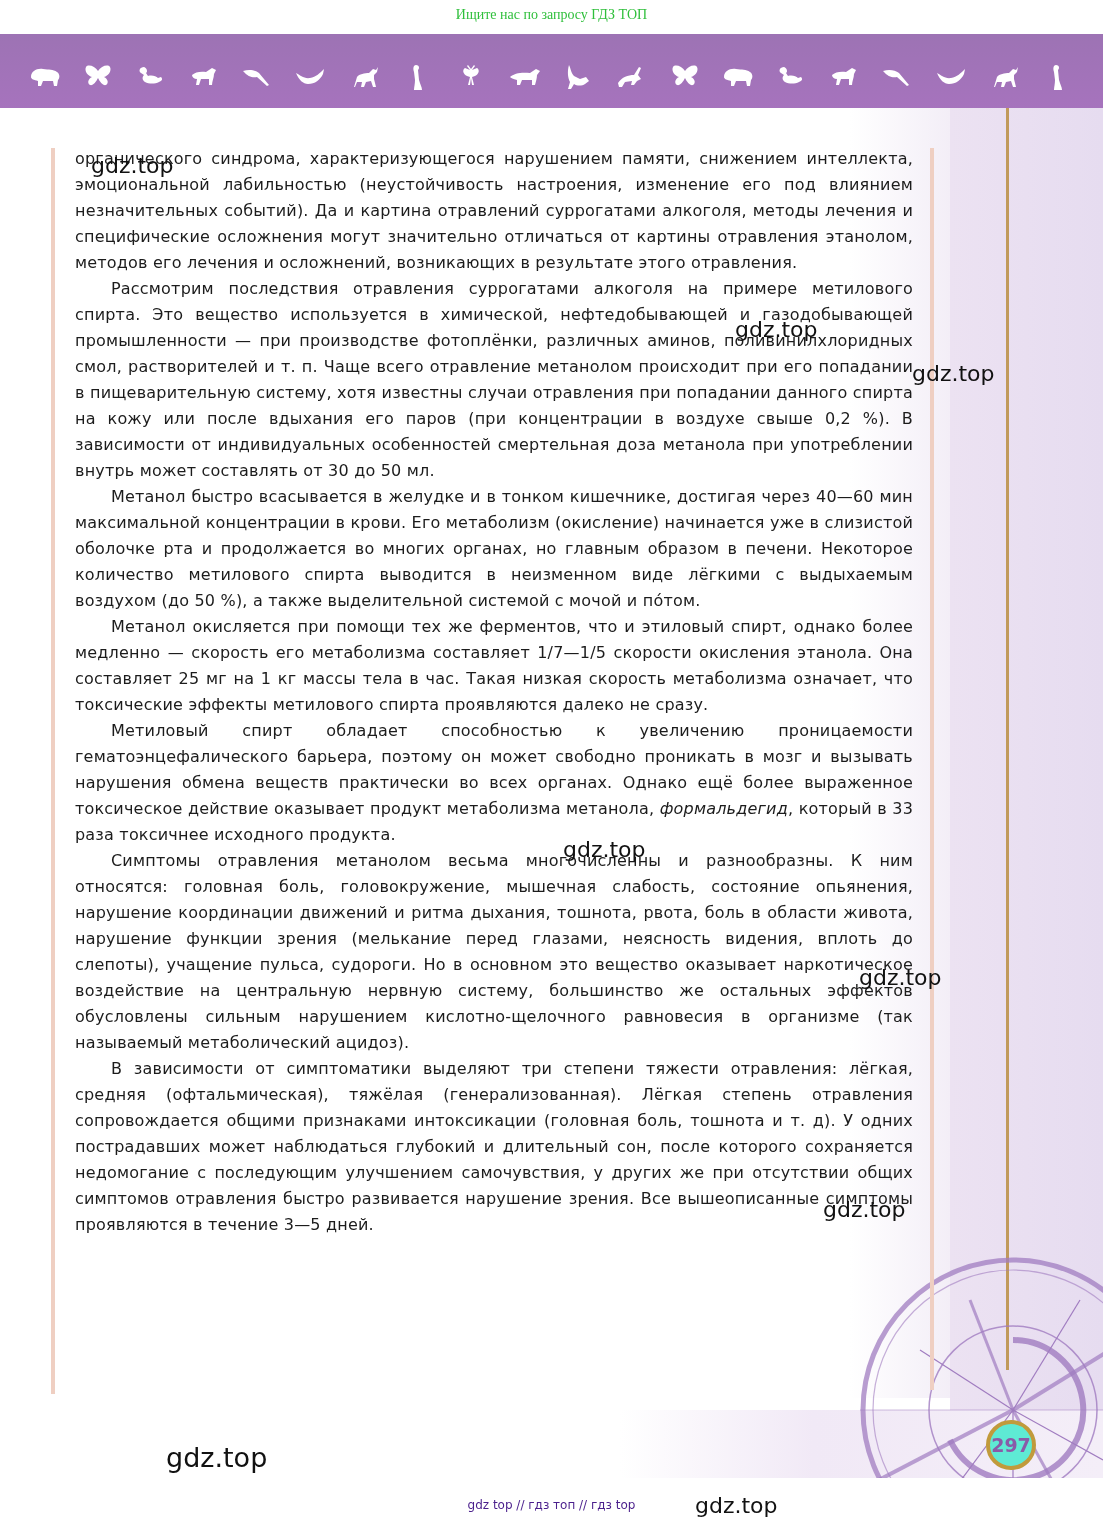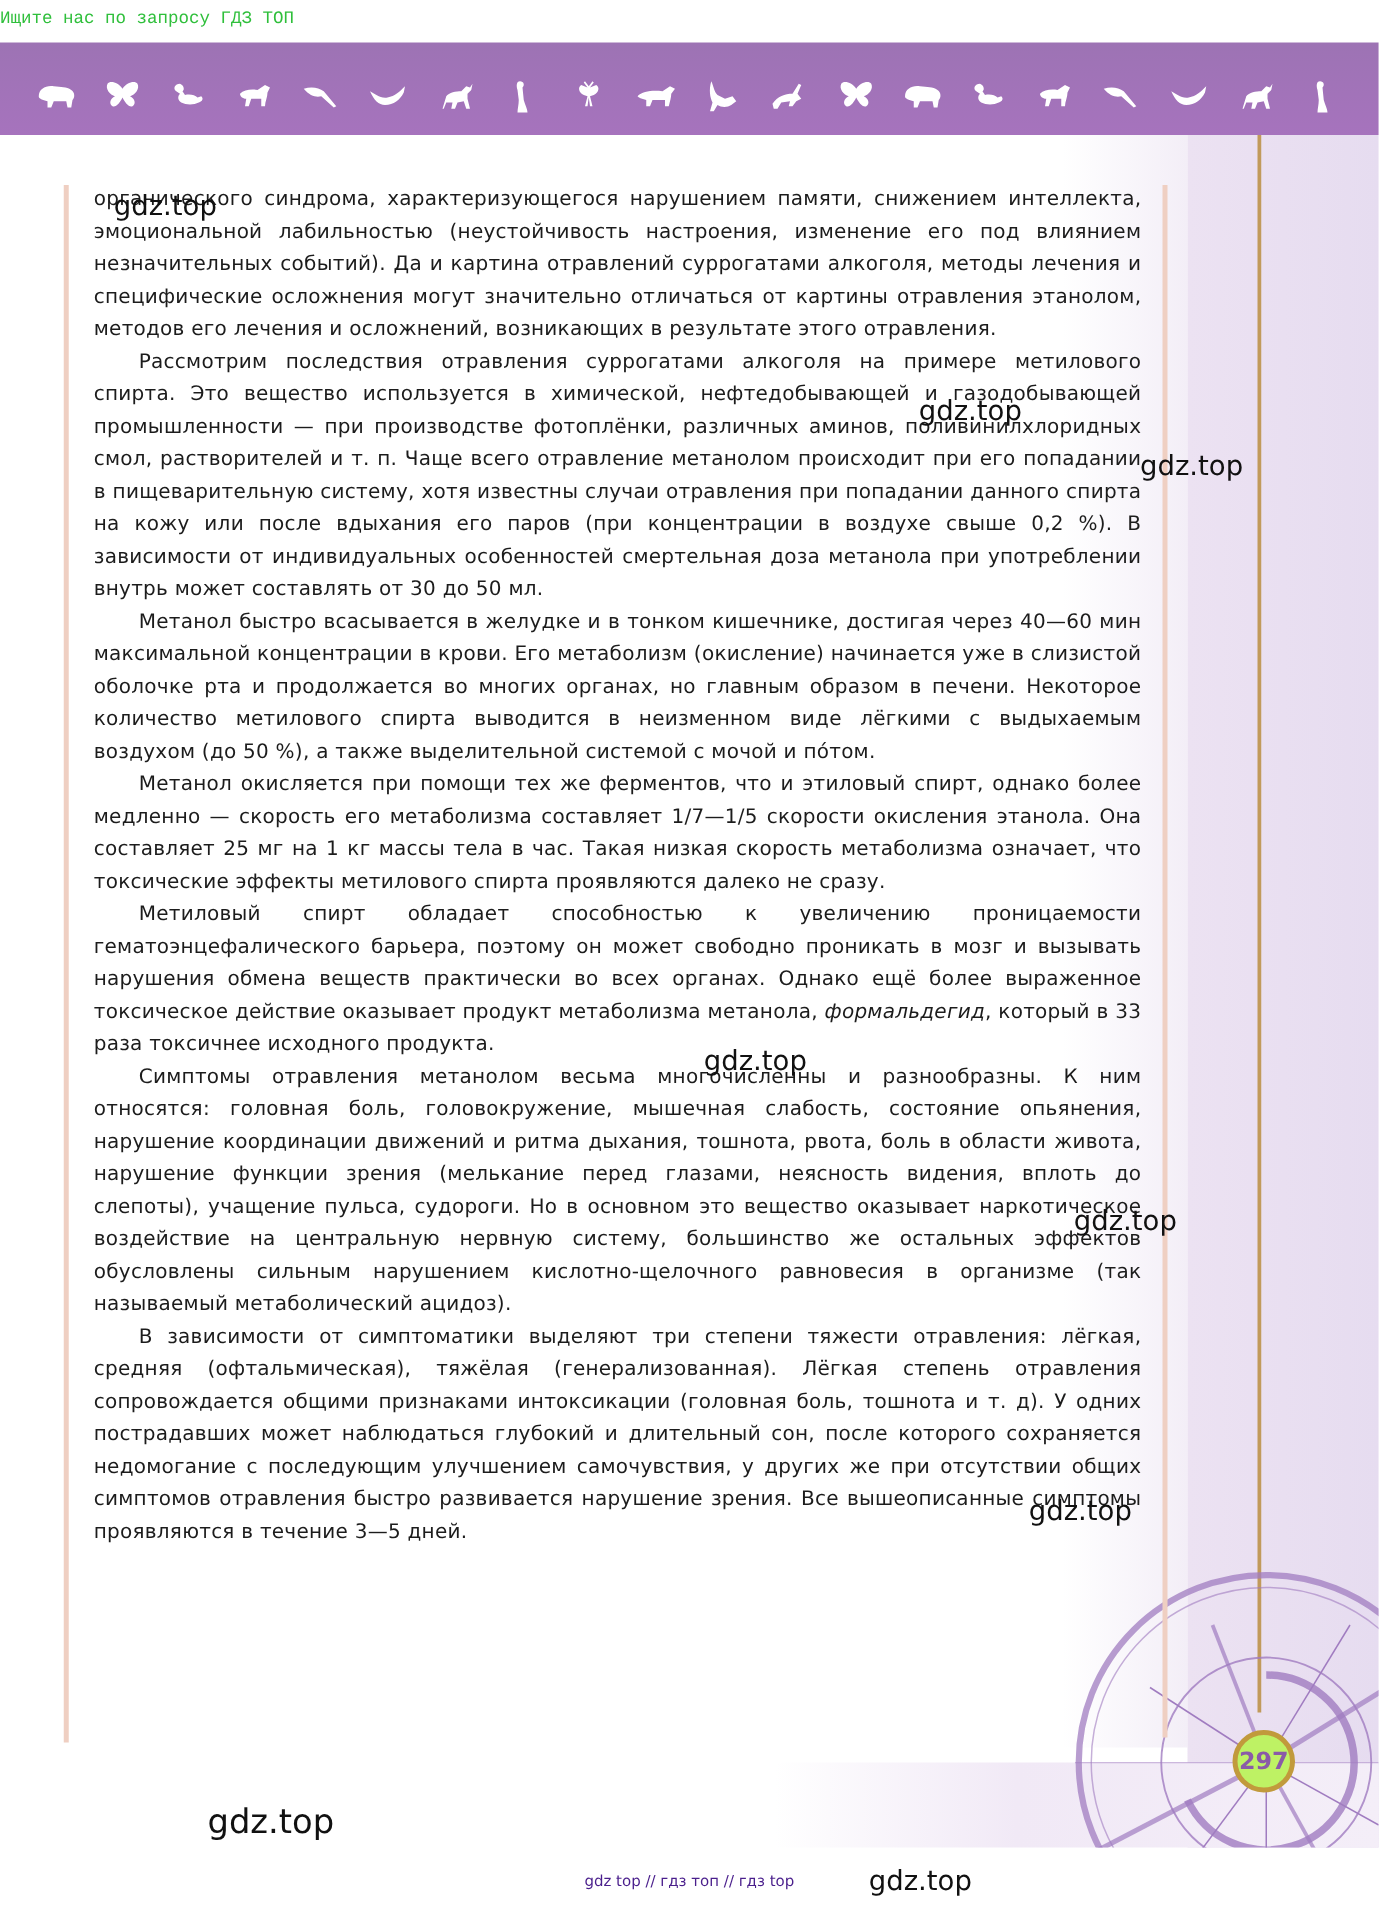--- a/index.html
+++ b/index.html
@@ -3,21 +3,21 @@
   <meta charset="utf-8">
   <style>
     html, body { margin: 0; padding: 0; }
     body {
       width: 1103px; height: 1528px; position: relative; overflow: hidden;
       background: #ffffff;
       font-family: "DejaVu Sans", sans-serif;
     }
     .top-banner {
       position: absolute; left: 0; top: 0; width: 1103px; height: 34px;
-      text-align: left; font-family: Liberation Mono, monospace;
+      text-align: center; font-family: Liberation Serif, serif;
       font-size: 14px; color: #2fbf3b; line-height: 30px;
     }
     .animal-strip {
       position: absolute; left: 0; top: 34px; width: 1103px; height: 74px;
       background: linear-gradient(180deg, #9d73b4 0%, #a673bd 100%);
       display: flex; align-items: center; justify-content: space-around;
       padding: 0 18px; box-sizing: border-box;
     }
     .animal-icon { width: 34px; height: 28px; display: block; margin-top: 12px; }
     .side-panel {
@@ -31,22 +31,22 @@
     .gold-line {
       position: absolute; left: 1006px; top: 108px; width: 3px; height: 1262px;
       background: #c19a5b;
     }
     .bottom-fade {
       position: absolute; left: 620px; top: 1410px; width: 483px; height: 68px;
       background: linear-gradient(90deg, rgba(255,255,255,0) 0%, #f1e9f6 40%, #f4eef8 100%);
     }
     .rosette { position: absolute; left: 830px; top: 1240px; width: 273px; height: 238px; }
     .page-number-badge {
-      position: absolute; left: 986px; top: 1384px; width: 50px; height: 50px;
-      border-radius: 50%; background: #bef264; border: 4px solid #c19a3c;
+      position: absolute; left: 986px; top: 1420px; width: 50px; height: 50px;
+      border-radius: 50%; background: #5eead4; border: 4px solid #c19a3c;
       box-sizing: border-box; display: flex; align-items: center; justify-content: center;
       font-family: "DejaVu Sans", sans-serif; font-weight: bold; font-size: 19px; color: #8a5aa8;
     }
     .left-rule {
       position: absolute; left: 51px; top: 148px; width: 4px; height: 1246px;
       background: #efcfc2;
     }
     .right-rule {
       position: absolute; left: 930px; top: 148px; width: 4px; height: 1242px;
       background: #efcfc2;

